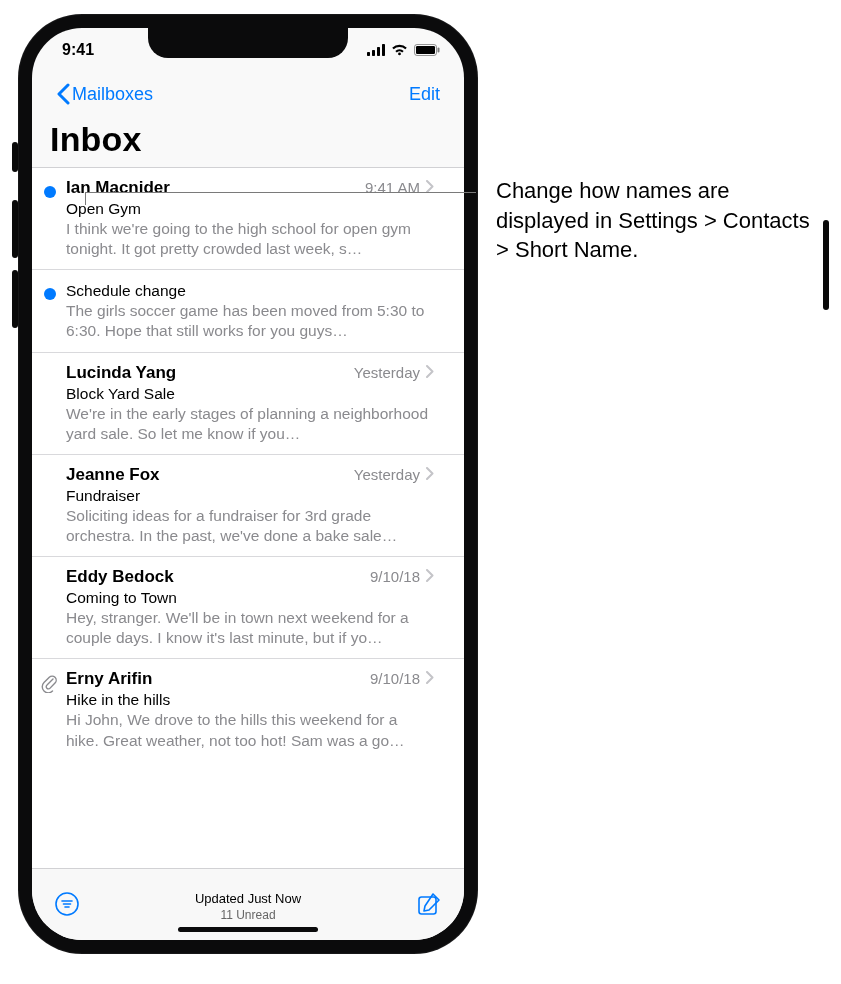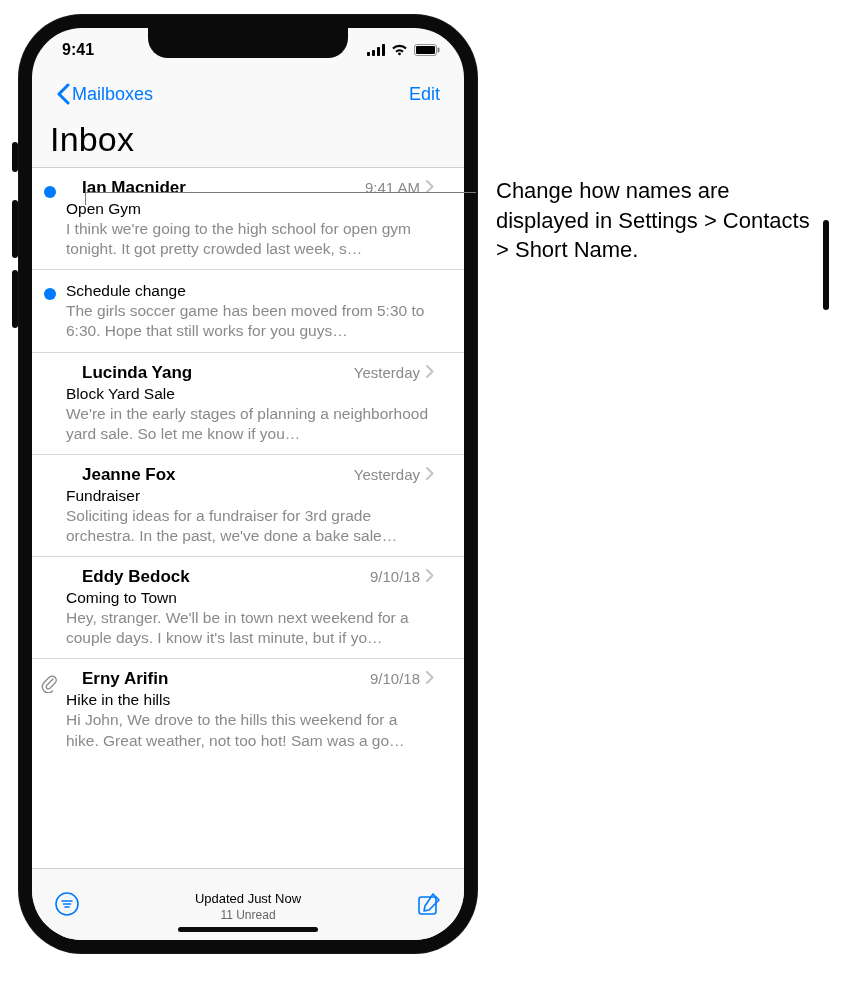--- a/index.html
+++ b/index.html
@@ -76,21 +76,21 @@
     justify-content: space-between;
     padding: 0 24px;
     font-size: 18px;
   }
   .back-area { display: flex; align-items: center; color: #007aff; cursor: pointer; }
   .back-area svg { margin-right: 2px; }
   .back-label { font-size: 18px; }
   .edit-btn { color: #007aff; font-size: 18px; cursor: pointer; }
 
   .title-bar { padding: 4px 18px 8px; }
-  .title-bar h1 { font-size: 34px; font-weight: 400; letter-spacing: 0.2px; }
+  .title-bar h1 { font-size: 34px; font-weight: 700; letter-spacing: 0.2px; }
 
   
   .list {
     flex: 1;
     overflow: hidden;
     border-top: 1px solid #d1d1d4;
     background: #fff;
   }
   .mail-row {
     position: relative;
@@ -107,21 +107,21 @@
     height: 12px;
     border-radius: 50%;
     background: #007aff;
   }
   .attach-clip {
     position: absolute;
     left: 8px;
     top: 14px;
     color: #8a8a8e;
   }
-  .row-top { display: flex; align-items: baseline; justify-content: space-between; margin-left: 16px; }
+  .row-top { display: flex; align-items: baseline; justify-content: space-between; }
   .sender { font-size: 17px; font-weight: 600; color: #000; flex: 1; }
   .row-right { display: flex; align-items: center; gap: 6px; color: #8a8a8e; font-size: 15px; }
   .chev { color: #c4c4c8; }
   .subject { font-size: 15.5px; color: #000; margin-top: 2px; }
   .preview {
     font-size: 15.5px;
     color: #8a8a8e;
     margin-top: 1px;
     line-height: 1.3;
     max-height: 2.6em;

